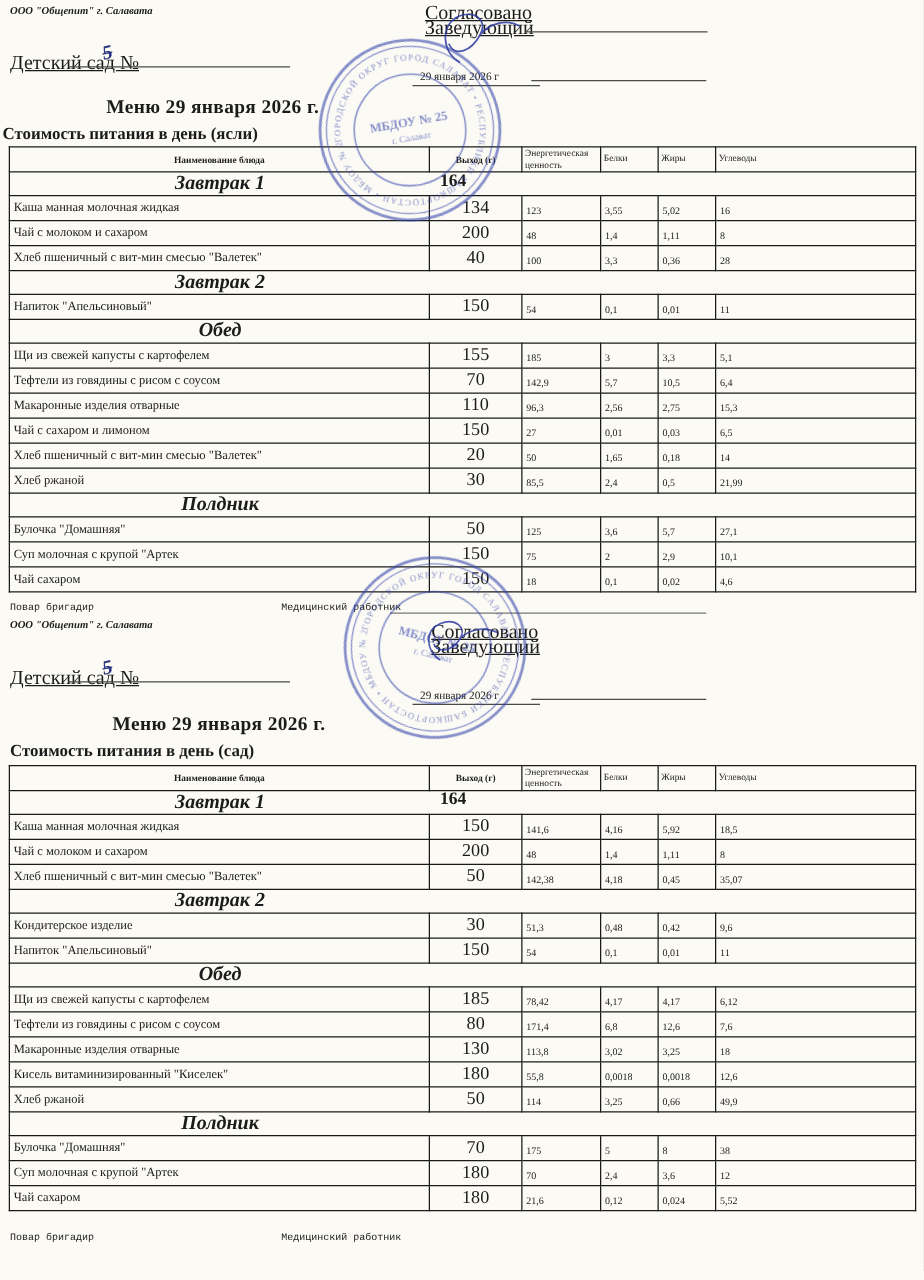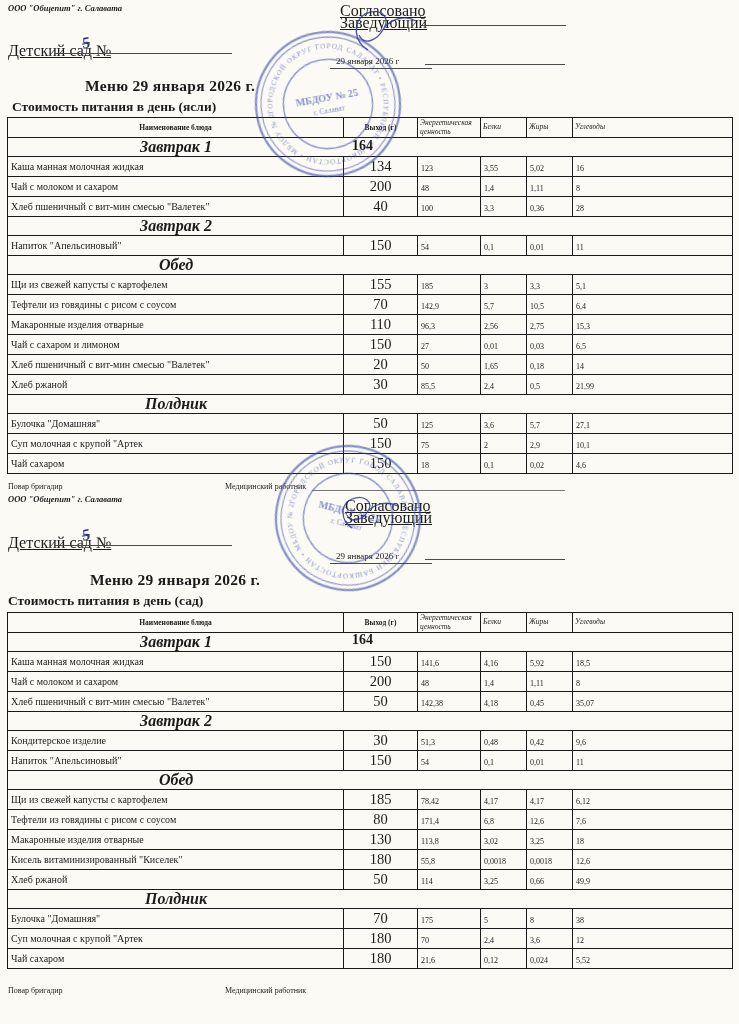--- a/index.html
+++ b/index.html
@@ -5,36 +5,36 @@
   * { margin:0; padding:0; box-sizing:border-box; }
   html,body { background:#d8d6d0; }
   body { font-family:"Liberation Serif", serif; }
   .page {
     position:relative; width:739px; height:1024px; margin:0 auto;
     background:#fbfaf5; color:#1b1b1b; overflow:hidden;
   }
   .abs { position:absolute; }
   .company { font-size:8.5px; font-style:italic; font-weight:bold; white-space:nowrap; }
   .small-label { font-size:16px; white-space:nowrap;text-decoration:underline; }
-  .tiny-label { font-size:8px; white-space:nowrap; }
+  .tiny-label { font-size:8px; white-space:nowrap;font-family:Liberation Mono, monospace; }
   .date-text { font-size:9px; white-space:nowrap; }
   .hline { position:absolute; height:0; border-bottom:1px solid #4a4a4a; }
   .hand-number {
     font-style:italic; font-weight:bold; color:#27357f; font-size:16px;
     display:inline-block; transform:rotate(-12deg); text-decoration:line-through;
   }
   .menu-title { font-size:15.5px; font-weight:bold; letter-spacing:.3px; white-space:nowrap; }
   .cost-label { font-size:13.5px; font-weight:bold; white-space:nowrap; }
   .cost-value { font-size:14px; font-weight:bold;margin-top:40px; }
 
   table.menu { border-collapse:collapse; table-layout:fixed; width:725px; background:transparent; }
   table.menu th, table.menu td { border:1px solid #1a1a1a; overflow:hidden; }
   table.menu th { height:20px; font-size:7.5px; padding:1px 2px; }
   th.main-head { font-weight:bold; text-align:center; vertical-align:middle; }
-  th.nutr-head { font-weight:normal; text-align:left; vertical-align:middle; padding-left:3px; line-height:1.15;font-style:italic; }
+  th.nutr-head { font-weight:normal; text-align:left; vertical-align:middle; padding-left:3px; line-height:1.15; }
   td.name-cell { height:20px; font-size:10px; padding:0 2px 0 3px; white-space:nowrap; vertical-align:middle; }
   td.out-cell  { font-size:14.5px; text-align:center; vertical-align:middle; }
   td.nutr-cell { font-size:8px; text-align:left; vertical-align:bottom; padding:0 0 3px 3px; white-space:nowrap; }
   td.section-cell { height:15px; padding:0; }
   td.section-cell span {
     display:inline-block; width:336px; text-align:center;
     font-weight:bold; font-style:italic; font-size:16px; line-height:15px;
   }
   .stamp { opacity:.6; filter:blur(.25px); z-index:5; pointer-events:none; }
   .stamp-a { transform:rotate(-10deg); }
@@ -74,21 +74,21 @@
         <path id="arc1" d="M75,75 m-55,0 a55,55 0 1,1 110,0 a55,55 0 1,1 -110,0" fill="none"></path>
       </defs>
     <text font-size="7" fill="#3a49ac" letter-spacing="1">
       <textPath href="#arc1">ГОРОДСКОЙ ОКРУГ ГОРОД САЛАВАТ • РЕСПУБЛИКИ БАШКОРТОСТАН • МБДОУ № 25 •</textPath>
     </text>
     <text x="75" y="72" text-anchor="middle" font-size="10" font-weight="bold" fill="#3a49ac">МБДОУ № 25</text>
     <text x="75" y="84" text-anchor="middle" font-size="7.5" fill="#3a49ac">г. Салават</text>
   </svg>
 
   <div class="abs menu-title" style="left:85px; top:77px;">Меню 29 января 2026 г.</div>
-  <div class="abs cost-label" style="left:12px; top:99px;">Стоимость питания в день (ясли)</div>
+  <div class="abs cost-label" style="left:2px; top:99px;">Стоимость питания в день (ясли)</div>
   <div class="abs cost-value" style="left:352px; top:98px;">164</div>
 
   <table class="menu abs" style="left:7px; top:117px;">
       <colgroup>
         <col style="width: 336px;">
         <col style="width: 74px;">
         <col style="width: 63px;">
         <col style="width: 46px;">
         <col style="width: 46px;">
         <col style="width: 160px;">

